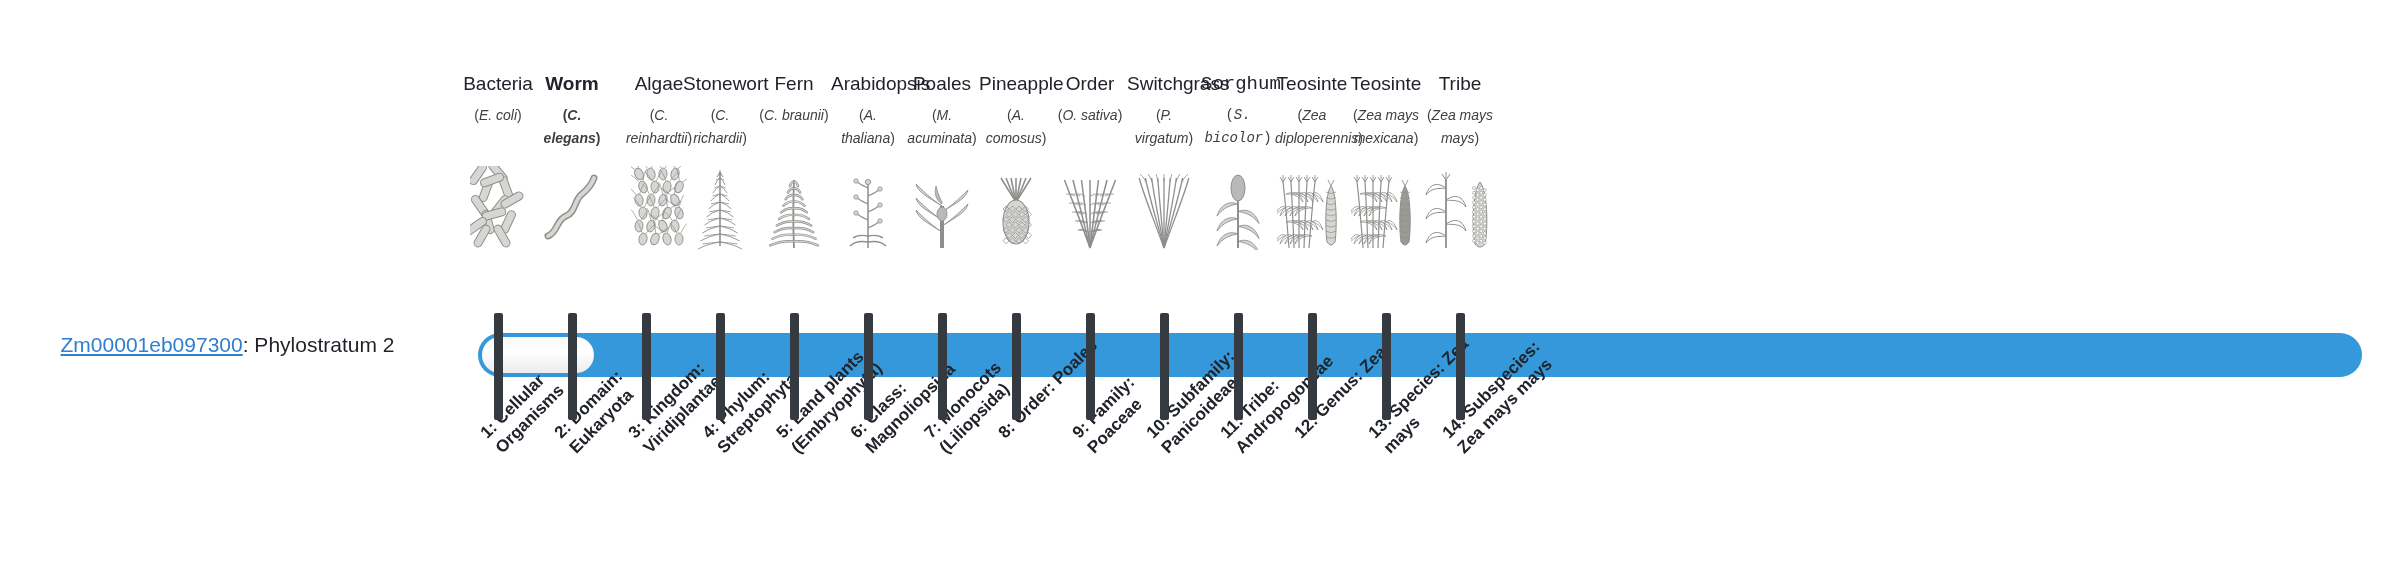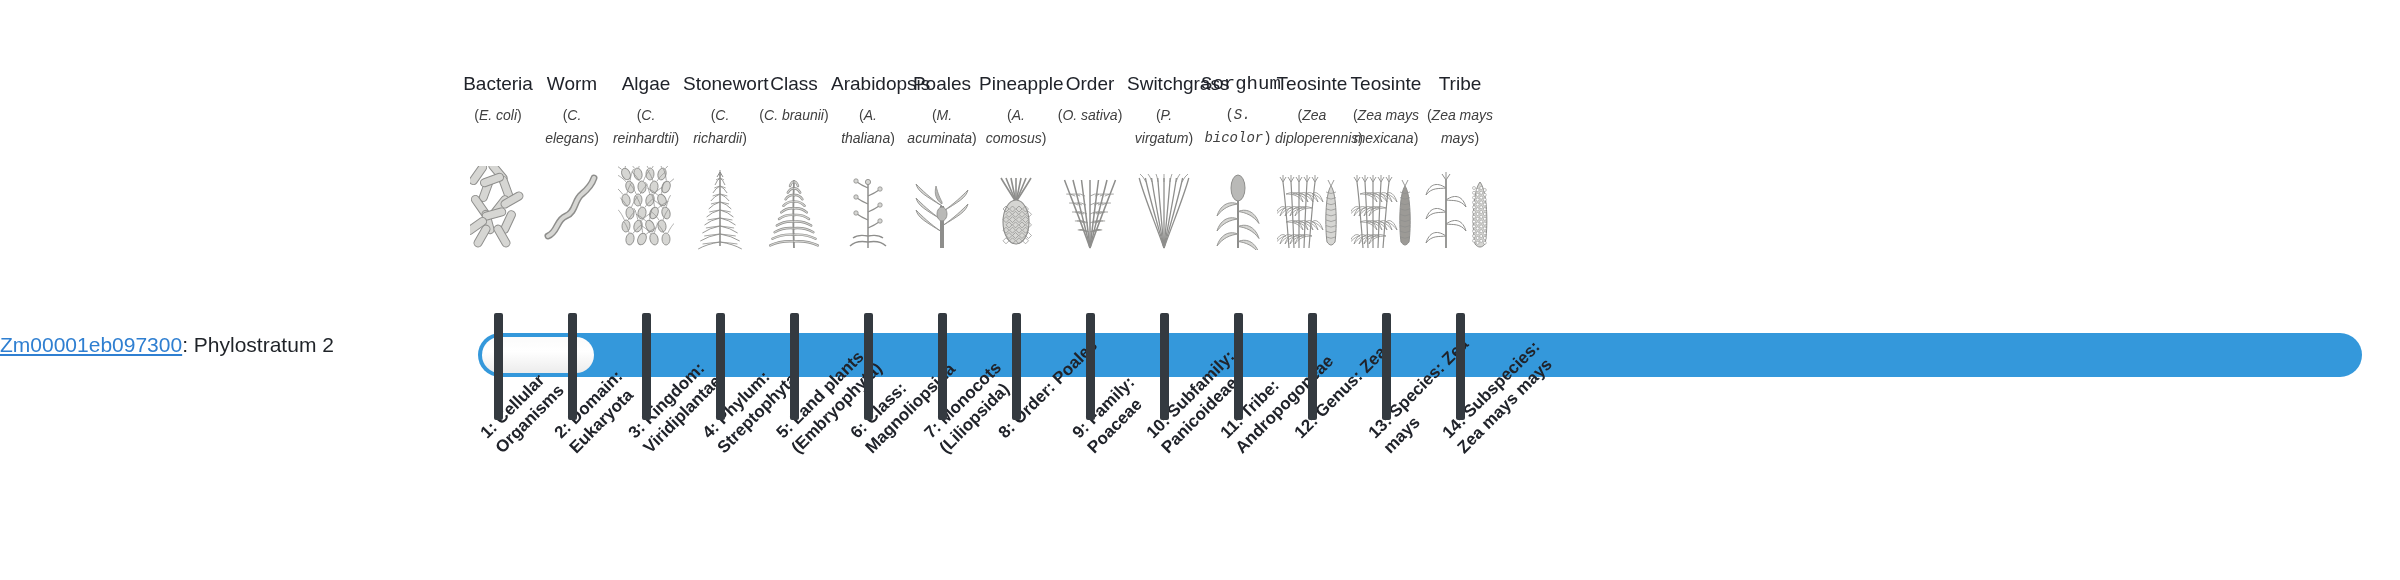--- a/index.html
+++ b/index.html
@@ -21,21 +21,21 @@
     width: 2400px;
     height: 580px;
   }
 
   
   .gene-label {
     position: absolute;
     left: 0;
     top: 332px;
     width: 455px;
-    text-align: left;
+    text-align: center;
     font-size: 21px;
     line-height: 26px;
     white-space: nowrap;
   }
   .gene-link {
     color: #2f7fd1;
     text-decoration: underline;
     cursor: pointer;
   }
   .gene-suffix { color: #1f2328; }
@@ -188,31 +188,31 @@
             </g>
             <g transform="translate(4,60) rotate(55)">
               <rect x="-4" y="-12" width="8" height="24" rx="4" fill="#d6d6d3" stroke="#8e8e8c" stroke-width="1"></rect>
             </g>
             <g transform="translate(40,34) rotate(60)">
               <rect x="-4" y="-12" width="8" height="24" rx="4" fill="#d6d6d3" stroke="#8e8e8c" stroke-width="1"></rect>
             </g>
           </svg>
         </div>
       </div>
-      <div class="species-col" style="left: 73px;">
+      <div class="species-col" style="left: 73px; font-weight: bold;">
         <div class="sp-common">Worm</div>
         <div class="sp-latin"><span class="paren">(</span>C. elegans<span class="paren">)</span></div>
         <div class="sp-art">
           <svg width="64" height="84" viewBox="0 0 64 84">
     <path d="M8 70 C18 66 16 54 26 50 C36 46 34 34 42 28 C48 23 52 18 54 12" fill="none" stroke="#8e8e8c" stroke-width="7" stroke-linecap="round"></path>
     <path d="M8 70 C18 66 16 54 26 50 C36 46 34 34 42 28 C48 23 52 18 54 12" fill="none" stroke="#d6d6d3" stroke-width="4" stroke-linecap="round"></path>
   </svg>
         </div>
       </div>
-      <div class="species-col" style="left: 147px;">
+      <div class="species-col" style="left: 160px;">
         <div class="sp-common">Algae</div>
         <div class="sp-latin"><span class="paren">(</span>C. reinhardtii<span class="paren">)</span></div>
         <div class="sp-art">
           <svg width="56" height="84" viewBox="0 0 56 84">
             <g transform="translate(8,8) rotate(-25)">
         <ellipse rx="4" ry="6" fill="#d6d6d3" stroke="#8e8e8c" stroke-width="0.9"></ellipse>
         <path d="M-2 -6 C-5 -12 -7 -14 -9 -16" fill="none" stroke="#8e8e8c" stroke-width="0.7"></path>
         <path d="M2 -6 C5 -12 7 -14 9 -16" fill="none" stroke="#8e8e8c" stroke-width="0.7"></path>
       </g>
             <g transform="translate(20,8) rotate(-12)">
@@ -373,21 +373,21 @@
             <path d="M26 68 q 9.850000000000001 1 15.760000000000003 2" fill="none" stroke="#8e8e8c" stroke-width="0.8"></path>
             <path d="M26 76 q -13.08 2 -21.8 7" fill="none" stroke="#8e8e8c" stroke-width="0.9"></path>
             <path d="M26 76 q -10.9 1 -17.44 2" fill="none" stroke="#8e8e8c" stroke-width="0.8"></path>
             <path d="M26 76 q 13.08 2 21.8 7" fill="none" stroke="#8e8e8c" stroke-width="0.9"></path>
             <path d="M26 76 q 10.9 1 17.44 2" fill="none" stroke="#8e8e8c" stroke-width="0.8"></path>
             <path d="M26 6 l-3 5 M26 6 l3 5 M26 4 l0 6" stroke="#8e8e8c" stroke-width="1" fill="none"></path>
           </svg>
         </div>
       </div>
       <div class="species-col" style="left: 295px;">
-        <div class="sp-common">Class</div>
+        <div class="sp-common">Fern</div>
         <div class="sp-latin"><span class="paren">(</span>C. braunii<span class="paren">)</span></div>
         <div class="sp-art">
           <svg width="60" height="84" viewBox="0 0 56 84">
             <path d="M28 82 C27 60 27 40 28 14" fill="none" stroke="#8e8e8c" stroke-width="1.8"></path>
             <path d="M28 16 q -2.2 -1 -4 4" fill="none" stroke="#8e8e8c" stroke-width="2.4" stroke-linecap="round"></path>
             <path d="M28 16 q -2.2 -1 -4 4" fill="none" stroke="#d6d6d3" stroke-width="1.1" stroke-linecap="round"></path>
             <path d="M28 16 q 2.2 -1 4 4" fill="none" stroke="#8e8e8c" stroke-width="2.4" stroke-linecap="round"></path>
             <path d="M28 16 q 2.2 -1 4 4" fill="none" stroke="#d6d6d3" stroke-width="1.1" stroke-linecap="round"></path>
             <path d="M28 22.6 q -3.4100000000000006 -1 -6.2 4" fill="none" stroke="#8e8e8c" stroke-width="2.4" stroke-linecap="round"></path>
             <path d="M28 22.6 q -3.4100000000000006 -1 -6.2 4" fill="none" stroke="#d6d6d3" stroke-width="1.1" stroke-linecap="round"></path>

